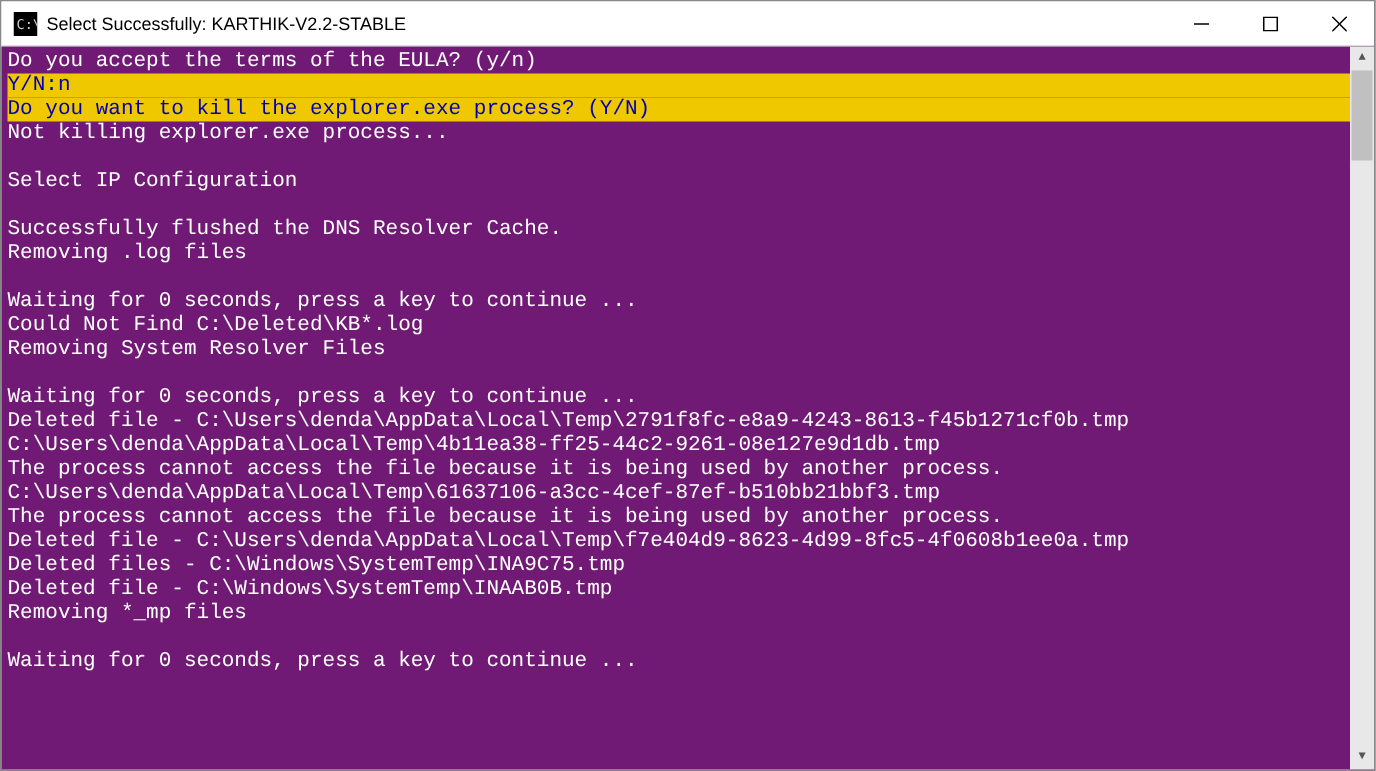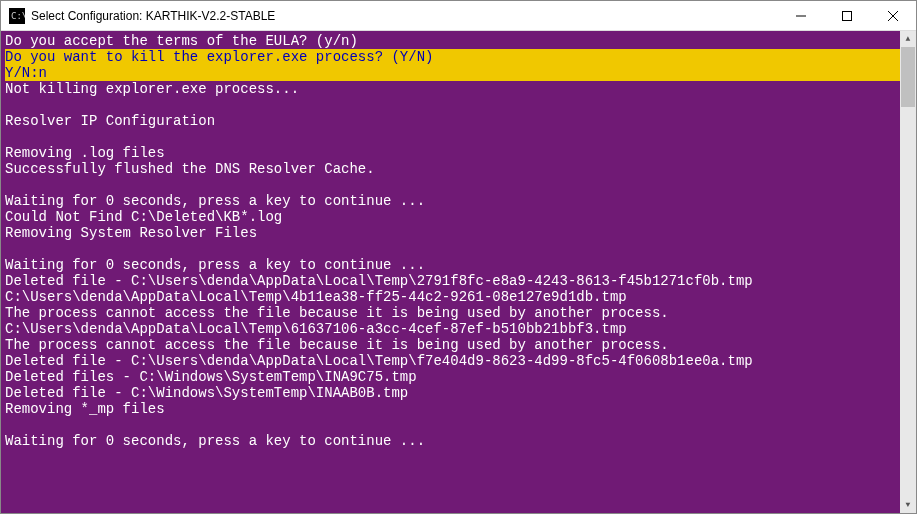--- a/index.html
+++ b/index.html
@@ -122,21 +122,21 @@
 
 <div class="window">
   <div class="titlebar">
     <span class="titlebar-icon">
       <svg viewBox="0 0 16 16">
         <rect x="0" y="0" width="16" height="16" fill="#000"></rect>
         <rect x="1" y="1" width="14" height="14" fill="#000"></rect>
         <text x="2" y="11" font-family="monospace" font-size="9" fill="#ccc">C:\</text>
       </svg>
     </span>
-    <span class="titlebar-title">Select Configuration:  KARTHIK-V2.2-STABLE</span>
+    <span class="titlebar-title">Select Successfully:  KARTHIK-V2.2-STABLE</span>
     <div class="window-controls">
       <div class="window-control">
         <svg width="10" height="10" viewBox="0 0 10 10">
             <line x1="0" y1="5" x2="10" y2="5" stroke="#000" stroke-width="1"></line>
           </svg>
       </div>
       <div class="window-control">
         <svg width="10" height="10" viewBox="0 0 10 10">
             <rect x="0.5" y="0.5" width="9" height="9" fill="none" stroke="#000" stroke-width="1"></rect>
           </svg>
@@ -145,28 +145,28 @@
         <svg width="10" height="10" viewBox="0 0 10 10">
             <line x1="0" y1="0" x2="10" y2="10" stroke="#000" stroke-width="1"></line>
             <line x1="10" y1="0" x2="0" y2="10" stroke="#000" stroke-width="1"></line>
           </svg>
       </div>
     </div>
   </div>
   <div class="terminal">
     <div id="terminal-lines">
         <div class="term-line">Do you accept the terms of the EULA? (y/n)</div>
+        <div class="term-line highlight">Y/N:n</div>
         <div class="term-line highlight">Do you want to kill the explorer.exe process? (Y/N)</div>
-        <div class="term-line highlight">Y/N:n</div>
         <div class="term-line">Not killing explorer.exe process...</div>
         <div class="term-line">&nbsp;</div>
-        <div class="term-line">Resolver IP Configuration</div>
+        <div class="term-line">Select IP Configuration</div>
         <div class="term-line">&nbsp;</div>
+        <div class="term-line">Successfully flushed the DNS Resolver Cache.</div>
         <div class="term-line">Removing .log files</div>
-        <div class="term-line">Successfully flushed the DNS Resolver Cache.</div>
         <div class="term-line">&nbsp;</div>
         <div class="term-line">Waiting for 0 seconds, press a key to continue ...</div>
         <div class="term-line">Could Not Find C:\Deleted\KB*.log</div>
         <div class="term-line">Removing System Resolver Files</div>
         <div class="term-line">&nbsp;</div>
         <div class="term-line">Waiting for 0 seconds, press a key to continue ...</div>
         <div class="term-line">Deleted file - C:\Users\denda\AppData\Local\Temp\2791f8fc-e8a9-4243-8613-f45b1271cf0b.tmp</div>
         <div class="term-line">C:\Users\denda\AppData\Local\Temp\4b11ea38-ff25-44c2-9261-08e127e9d1db.tmp</div>
         <div class="term-line">The process cannot access the file because it is being used by another process.</div>
         <div class="term-line">C:\Users\denda\AppData\Local\Temp\61637106-a3cc-4cef-87ef-b510bb21bbf3.tmp</div>

